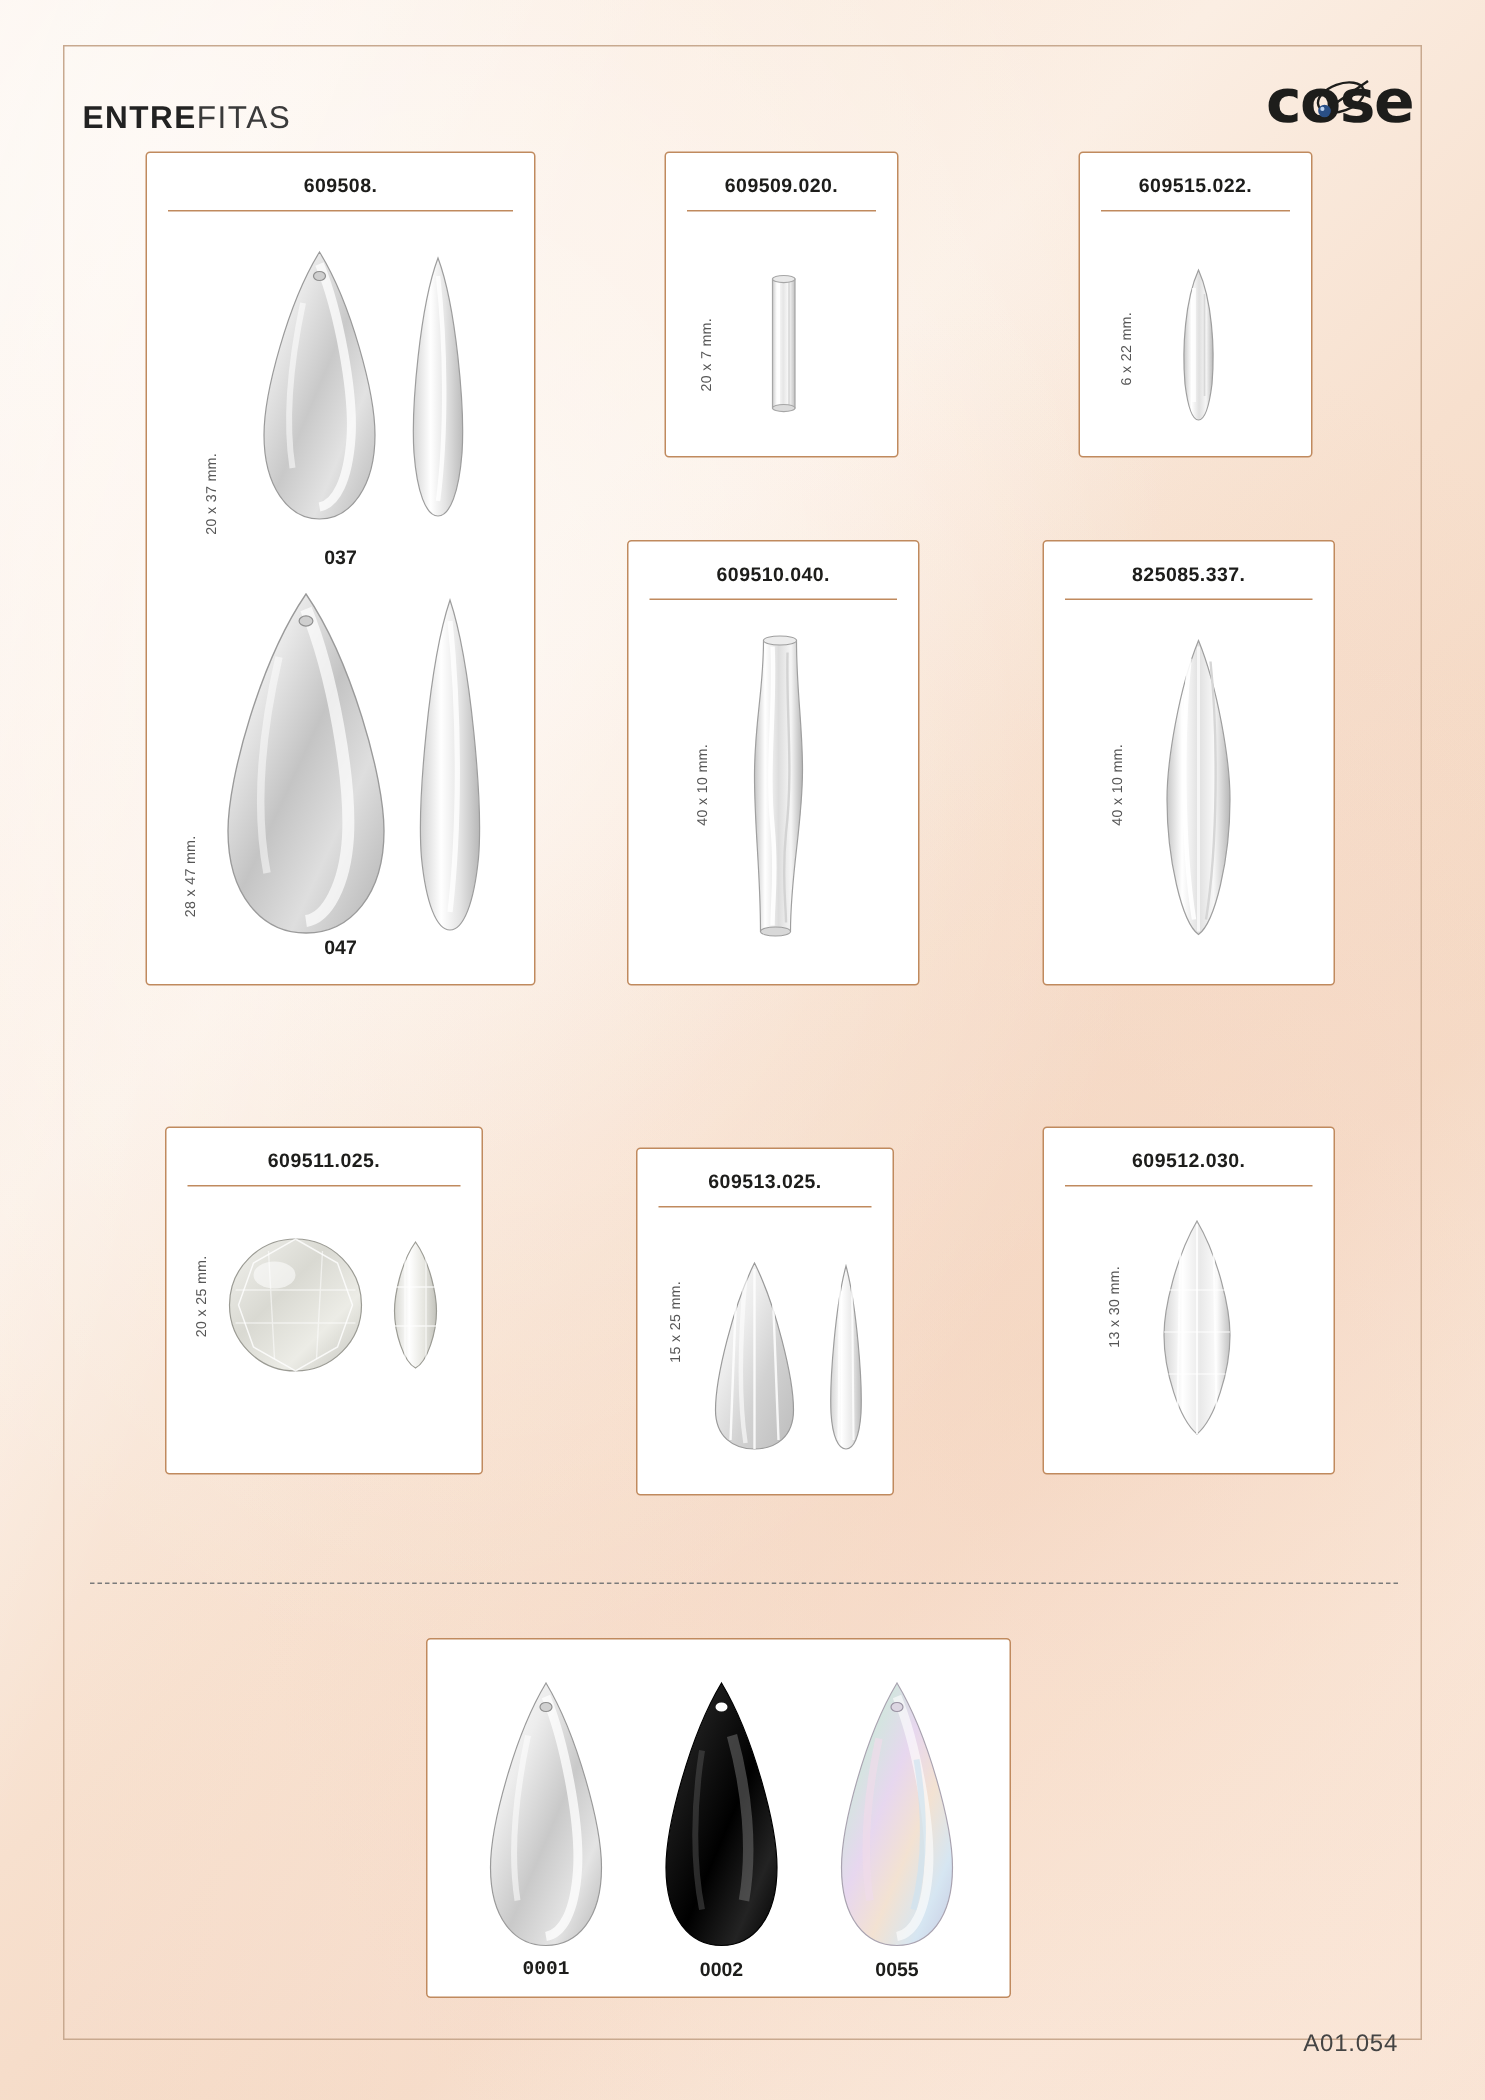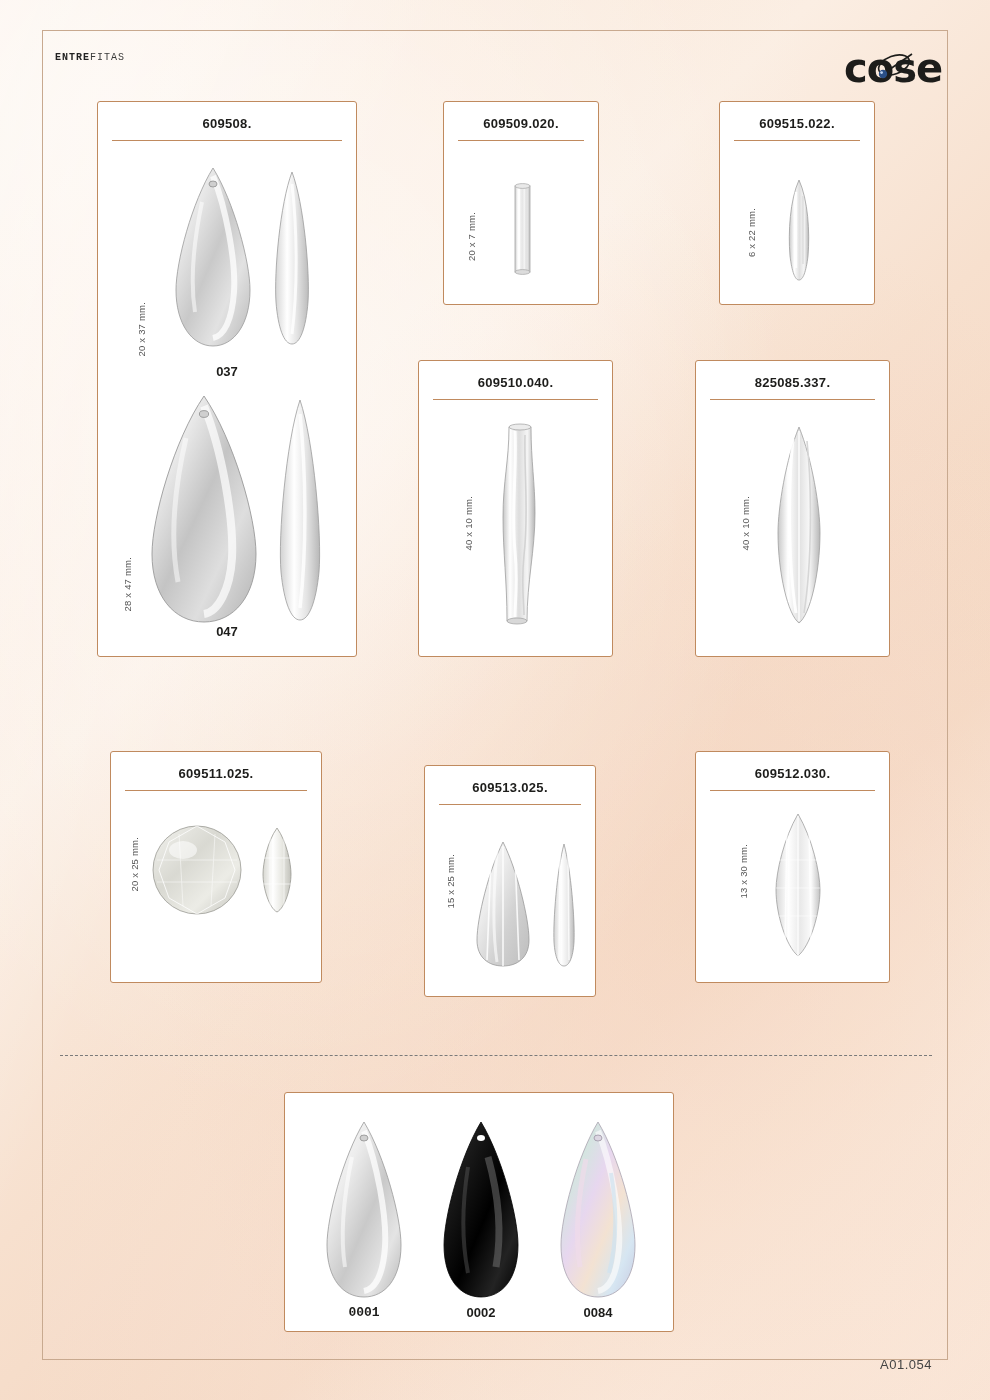--- a/index.html
+++ b/index.html
@@ -25,22 +25,22 @@
       radial-gradient(ellipse at 70% 65%, rgba(240,200,170,0.35) 0%, rgba(240,200,170,0) 55%);
     pointer-events:none;
   }
   .frame{
     position:absolute;left:42px;top:30px;width:906px;height:1330px;
     border:1px solid #c8a98f;
     box-sizing:border-box;
     background:rgba(255,255,255,0.02);
   }
   .title{
-    position:absolute;left:55px;top:52px;
-    font-size:10px;letter-spacing:1px;color:#333;font-family:Liberation Mono, monospace;
+    position:absolute;left:55px;top:67px;
+    font-size:21px;letter-spacing:1px;color:#333;
   }
   .title b{font-weight:bold;color:#222;}
   .title span{font-weight:normal;color:#3a3a3a;}
 
   
   .logo{position:absolute;right:58px;top:42px;width:88px;height:52px;}
   .logo-text{
     position:absolute;left:0;top:2px;width:88px;height:48px;
     font-family:"DejaVu Sans", sans-serif;
     font-size:40px;font-weight:bold;color:#1d1d1b;letter-spacing:-1px;
@@ -83,21 +83,21 @@
   .caption{
     position:absolute;left:0;right:0;
     text-align:center;font-size:13px;font-weight:bold;color:#1d1d1b;
   }
   .dashed{
     position:absolute;left:60px;width:872px;height:0;
     border-top:1px dashed #7a7a7a;
   }
   .footer-code{
     position:absolute;right:58px;bottom:28px;
-    font-size:13px;color:#444;letter-spacing:.5px;
+    font-size:16px;color:#444;letter-spacing:.5px;
   }
   svg{display:block;}
 </style>
 </head>
 <body>
 
 <div class="page">
 
   <div class="frame"></div>
 
@@ -407,18 +407,18 @@
       </defs>
       <path d="M45 5 C66 40 82 100 82 128 C82 162 66 180 45 180 C24 180 8 162 8 128 C8 100 24 40 45 5 Z" fill="url(#c3)" stroke="#a9a3b0" stroke-width="0.8"></path>
       <path d="M45 14 C58 46 68 100 66 130 C64 158 56 172 45 174" fill="none" stroke="#ffffff" stroke-width="6" opacity="0.6"></path>
       <path d="M33 42 C25 80 22 118 27 150" fill="none" stroke="#f0dcea" stroke-width="5" opacity="0.7"></path>
       <path d="M58 56 C64 92 64 126 56 156" fill="none" stroke="#cfe3f0" stroke-width="4" opacity="0.7"></path>
       <ellipse cx="45" cy="21" rx="4" ry="3" fill="#dcd6e2" stroke="#9a93a3" stroke-width="0.8"></ellipse>
     </svg>
 
     <div style="position:absolute;left:34px;top:212px;width:90px;text-align:center;font-size:13px;font-weight:bold;color:#1d1d1b;font-family:Liberation Mono, monospace;">0001</div>
     <div style="position:absolute;left:151px;top:212px;width:90px;text-align:center;font-size:13px;font-weight:bold;color:#1d1d1b;">0002</div>
-    <div style="position:absolute;left:268px;top:212px;width:90px;text-align:center;font-size:13px;font-weight:bold;color:#1d1d1b;">0084</div>
+    <div style="position:absolute;left:268px;top:212px;width:90px;text-align:center;font-size:13px;font-weight:bold;color:#1d1d1b;">0055</div>
   </div>
 
 
   <div class="footer-code">A01.054</div>
 </div>
 
 </body></html>

